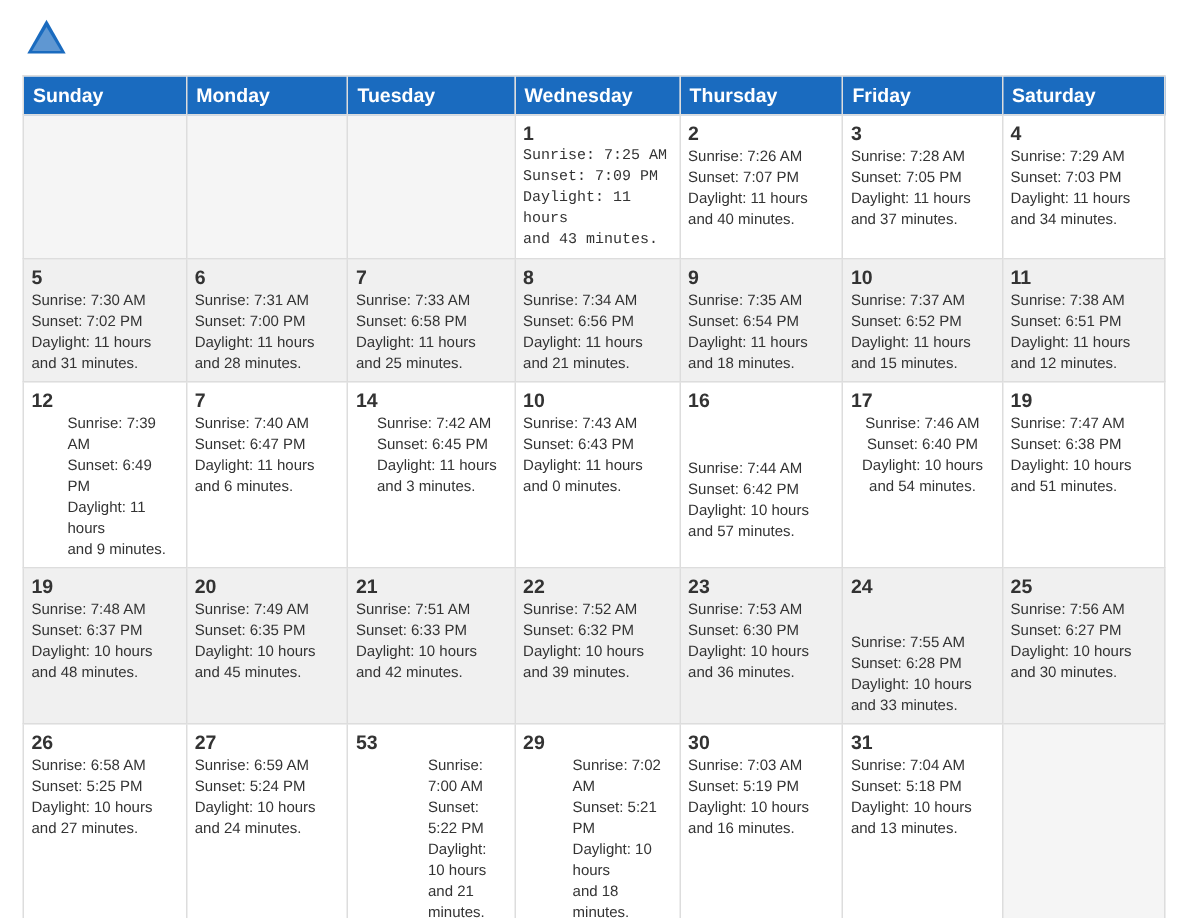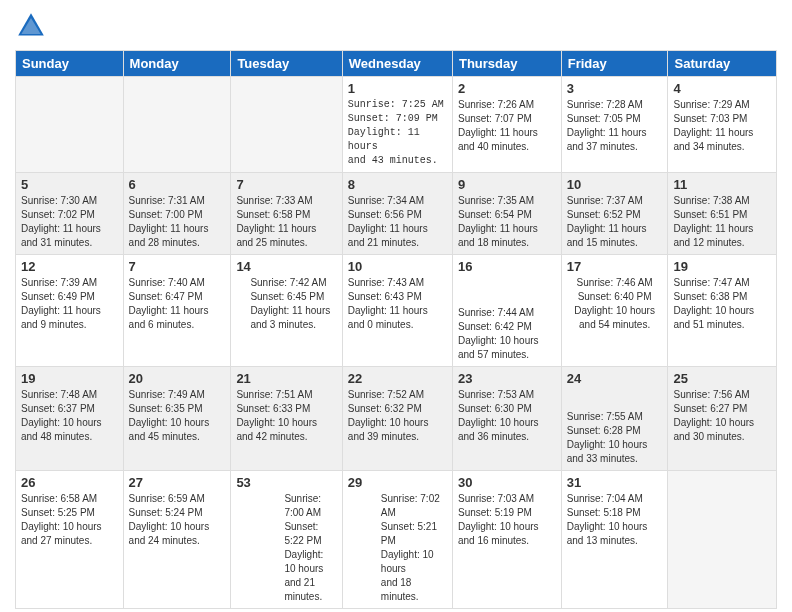--- a/index.html
+++ b/index.html
@@ -216,21 +216,21 @@
             <span class="day-num">11</span>
             <div class="day-info" style="white-space: pre-line;">Sunrise: 7:38 AM
 Sunset: 6:51 PM
 Daylight: 11 hours
 and 12 minutes.</div>
           </td>
         </tr>
         <tr>
           <td>
             <span class="day-num">12</span>
-            <div class="day-info" style="white-space: pre-line;">Sunrise: 7:39 AM
+            <div class="day-info" style="white-space: pre-line; margin-left: 24px;">Sunrise: 7:39 AM
 Sunset: 6:49 PM
 Daylight: 11 hours
 and 9 minutes.</div>
           </td>
           <td>
             <span class="day-num">7</span>
             <div class="day-info" style="white-space: pre-line;">Sunrise: 7:40 AM
 Sunset: 6:47 PM
 Daylight: 11 hours
 and 6 minutes.</div>

